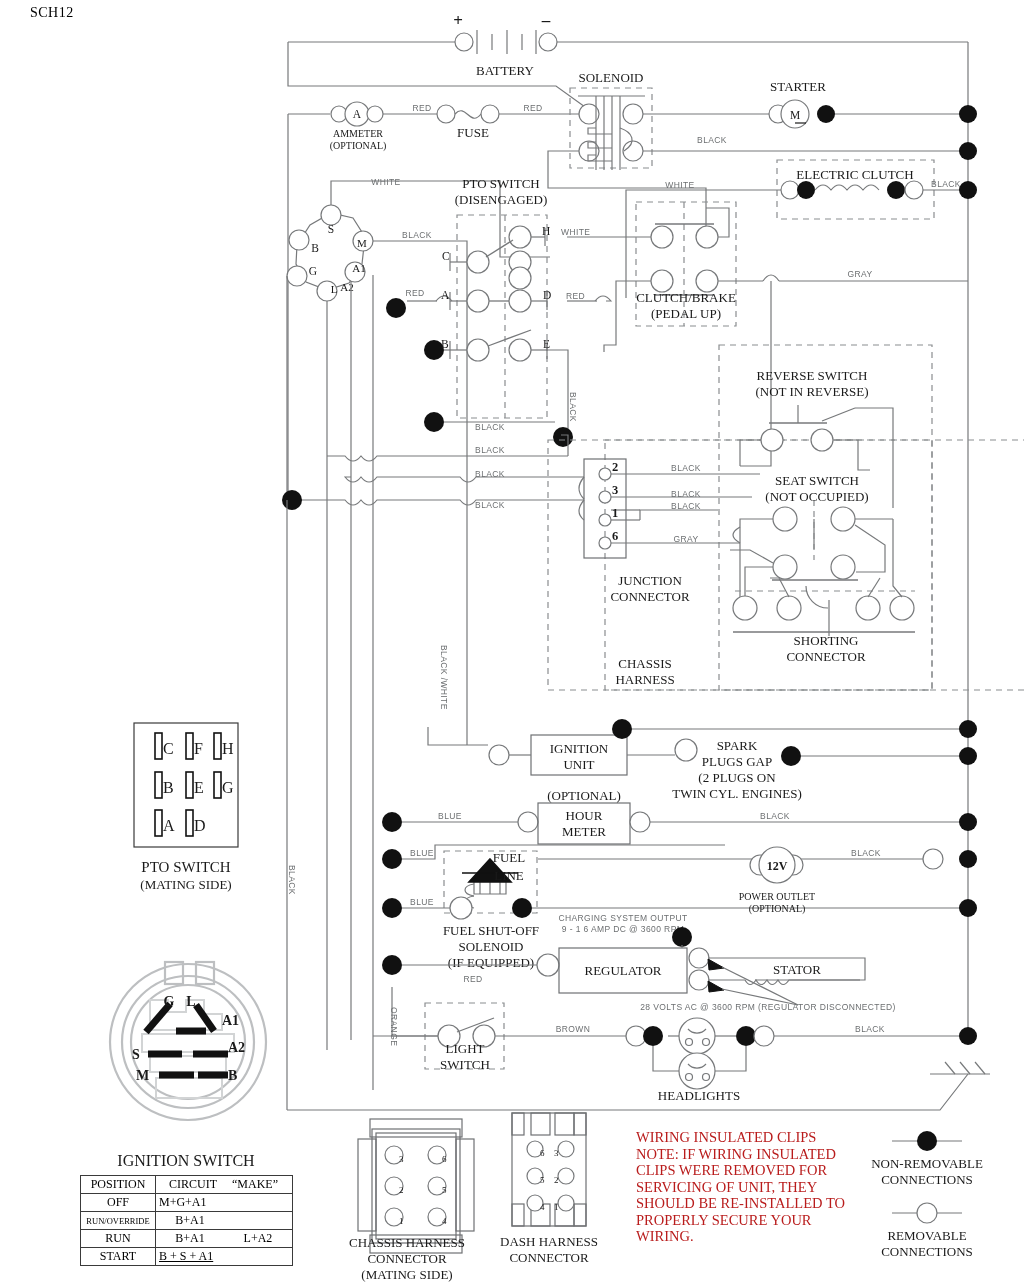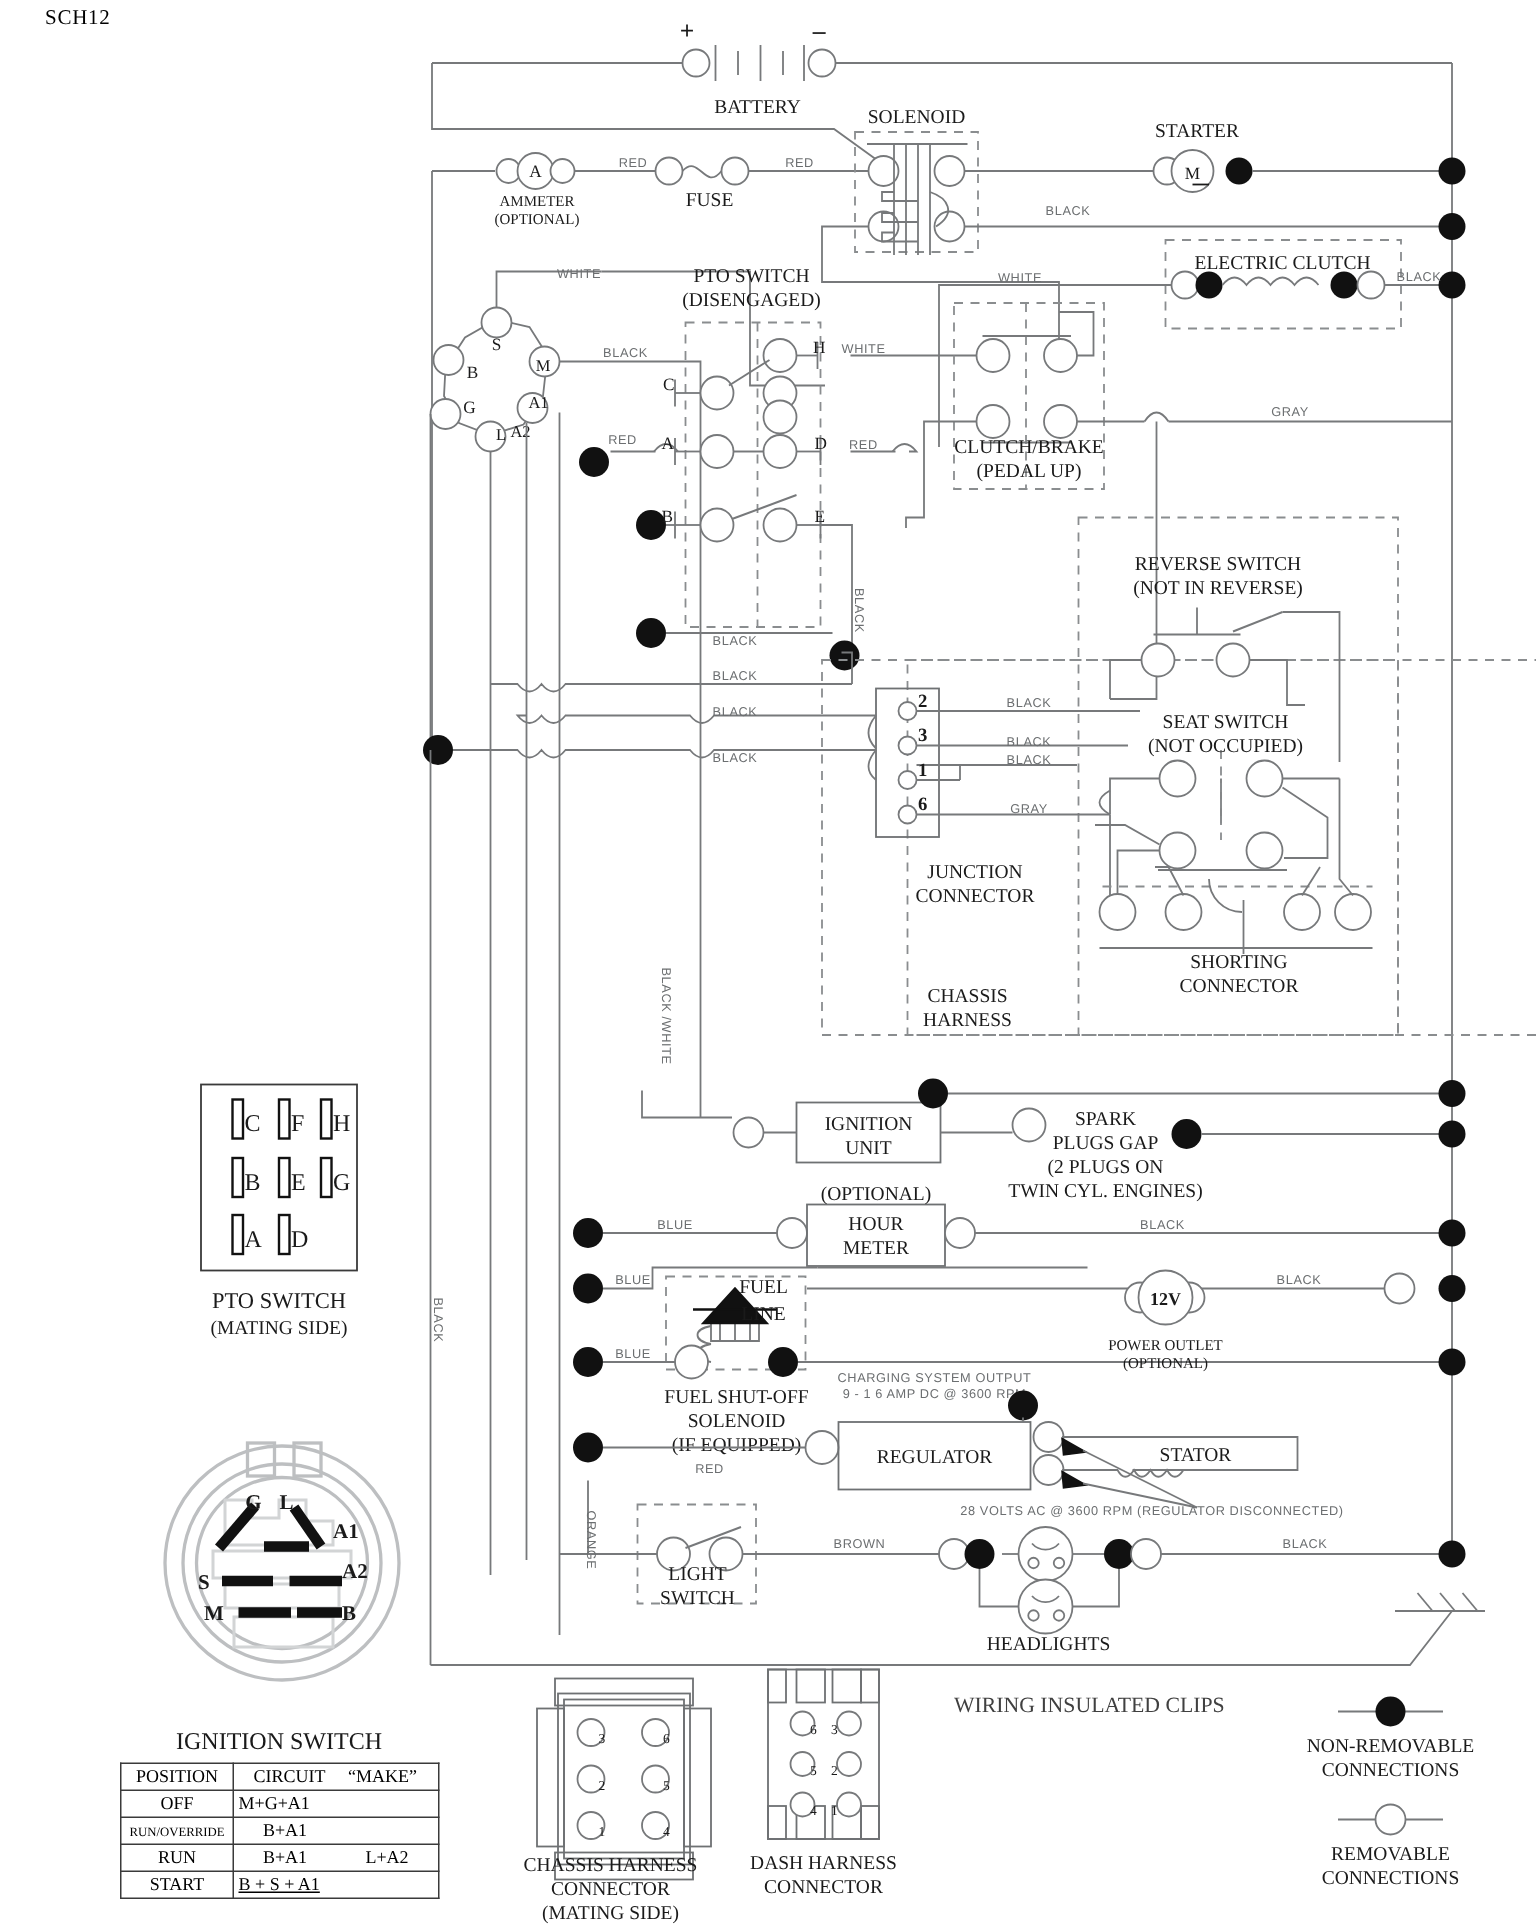--- a/index.html
+++ b/index.html
@@ -618,17 +618,18 @@
       </tr>
       <tr>
         <td style="padding:1px 3px;text-align:center;margin-top:44px;">START</td>
         <td style="padding:1px 3px;text-align:left;border-right:none;text-decoration:underline;">B + S + A1</td>
         <td style="padding:1px 3px;text-align:center;border-left:none;"></td>
       </tr>
     </tbody>
       </table>
   </div>
 
-  <div style="position:absolute;left:636px;top:1129px;width:225px;font-size:14.5px;line-height:1.14;color:#404040;">
+  <div style="position:absolute;left:636px;top:1129px;width:225px;font-size:14.5px;line-height:1.14;color:#b91c1c;">
     <div>WIRING INSULATED CLIPS</div>
+    <div>NOTE:  IF WIRING INSULATED CLIPS WERE REMOVED FOR SERVICING OF UNIT, THEY SHOULD BE RE-INSTALLED TO PROPERLY SECURE YOUR WIRING.</div>
   </div>
 
 </div>
 
 </body></html>

